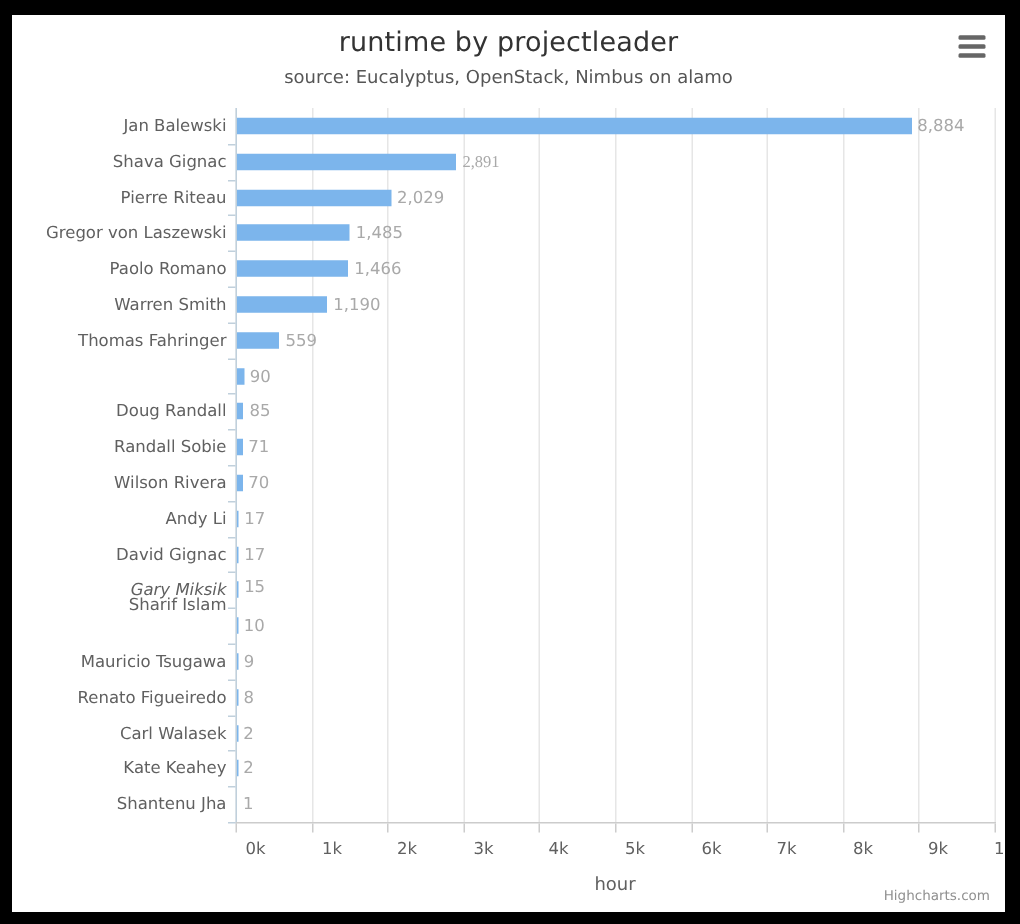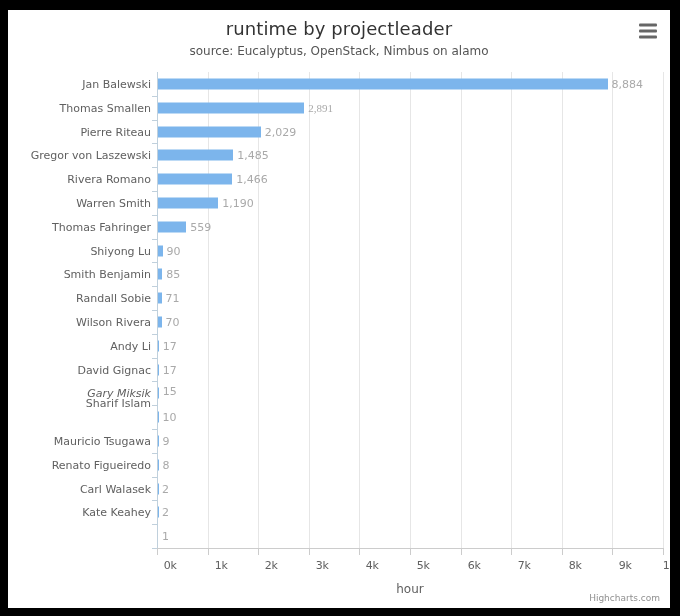--- a/index.html
+++ b/index.html
@@ -249,38 +249,38 @@
       <div class="bar-value" style="left: 5.1012px; top: 440.3px;">2</div>
       <div class="bar" title="Shantenu Jha: 1" style="left: 1px; top: 464.1px; width: 0.0506px;"></div>
       <div class="bar-value" style="left: 5.0506px; top: 464.1px;">1</div>
     </div>
 
   <div id="y-axis-line"></div>
   <div id="x-axis-line"></div>
 
   <div id="y-labels">
       <div class="cat-label" style="top: 11.9px;">Jan Balewski</div>
-      <div class="cat-label" style="top: 35.7px;">Thomas Smallen</div>
+      <div class="cat-label" style="top: 35.7px;">Shava Gignac</div>
       <div class="cat-label" style="top: 83.3px;">Gregor von Laszewski</div>
       <div class="cat-label" style="top: 59.5px;">Pierre Riteau</div>
-      <div class="cat-label" style="top: 107.1px;">Rivera Romano</div>
+      <div class="cat-label" style="top: 107.1px;">Paolo Romano</div>
       <div class="cat-label" style="top: 154.7px;">Thomas Fahringer</div>
       <div class="cat-label" style="top: 130.9px;">Warren Smith</div>
-      <div class="cat-label" style="top: 178.5px;">Shiyong Lu</div>
-      <div class="cat-label" style="top: 202.3px;">Smith Benjamin</div>
+      <div class="cat-label" style="top: 202.3px;">Doug Randall</div>
       <div class="cat-label" style="top: 226.1px;">Randall Sobie</div>
       <div class="cat-label" style="top: 249.9px;">Wilson Rivera</div>
       <div class="cat-label" style="top: 273.7px;">Andy Li</div>
       <div class="cat-label" style="top: 297.5px;">David Gignac</div>
       <div class="cat-label" style="top: 321.3px; font-style: italic;">Gary Miksik</div>
       <div class="cat-label" style="top: 331px;">Sharif Islam</div>
       <div class="cat-label" style="top: 368.9px;">Mauricio Tsugawa</div>
       <div class="cat-label" style="top: 392.7px;">Renato Figueiredo</div>
       <div class="cat-label" style="top: 416.5px;">Carl Walasek</div>
       <div class="cat-label" style="top: 440.3px;">Kate Keahey</div>
+      <div class="cat-label" style="top: 464.1px;">Shantenu Jha</div>
     </div>
 
   <div id="x-axis-title">hour</div>
 
   <div id="credits">Highcharts.com</div>
 
 <div class="x-tick-mark" style="left: 149px;"></div>
     <div class="x-tick-label" style="left: 149px;">0k</div>
     <div class="x-tick-mark" style="left: 200px;"></div>
     <div class="x-tick-label" style="left: 200px;">1k</div>

